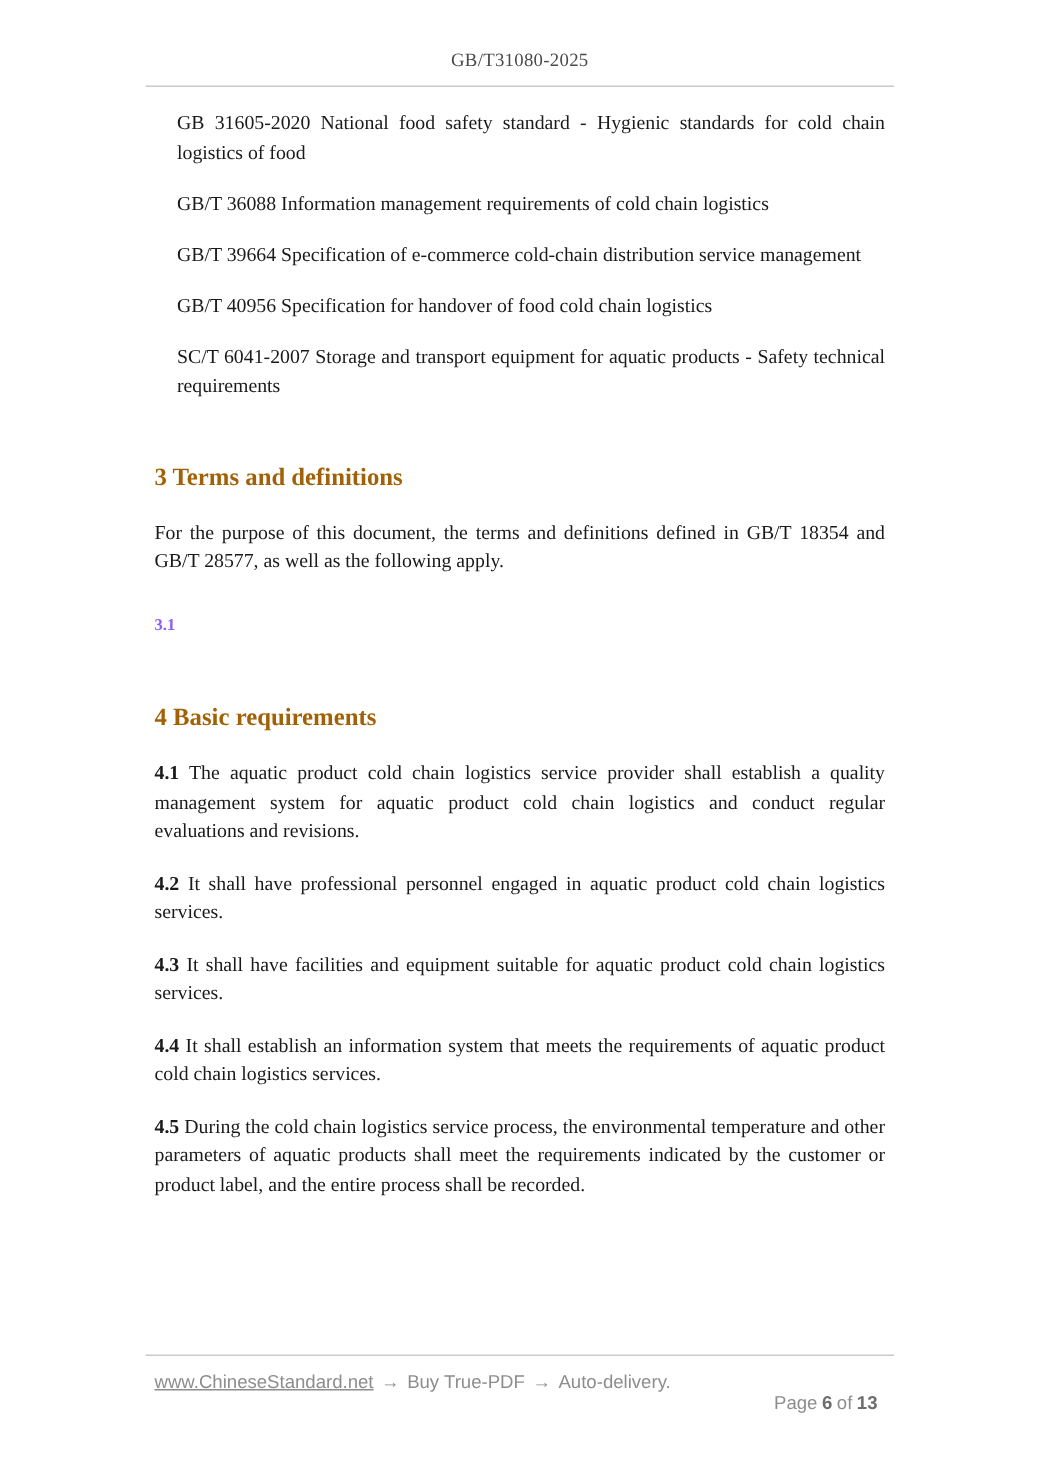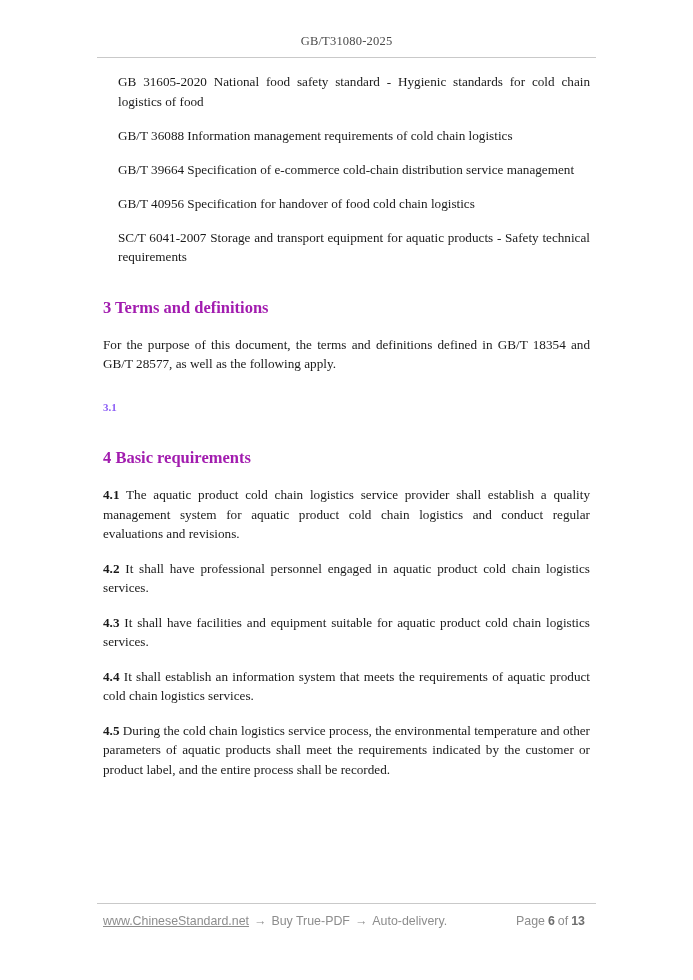--- a/index.html
+++ b/index.html
@@ -69,22 +69,22 @@
   }
   .ref-item:last-child {
     margin-bottom: 16px;
   }
 
   
   .section-heading {
     font-size: 16.5px;
     font-weight: bold;
     line-height: 22px;
-    color: #a21caf;
-    margin: 30px 0 0 0;
+    color: #a16207;
+    margin: 40px 0 0 0;
   }
   .heading-gap-after {
     height: 16px;
   }
 
   
   .body-para {
     font-size: 13.2px;
     line-height: 19.5px;
     text-align: justify;
@@ -130,20 +130,21 @@
   .page-footer {
     position: absolute;
     top: 914px;
     left: 103px;
     width: 487px;
     display: flex;
     align-items: baseline;
     font-family: "Liberation Sans", "DejaVu Sans", sans-serif;
     font-size: 12.4px;
     color: #8d8d8d;
+    flex-direction: column;
   }
   .footer-left {
     display: flex;
     align-items: baseline;
     white-space: nowrap;
   }
   .footer-url {
     text-decoration: underline;
     color: #8d8d8d;
   }

